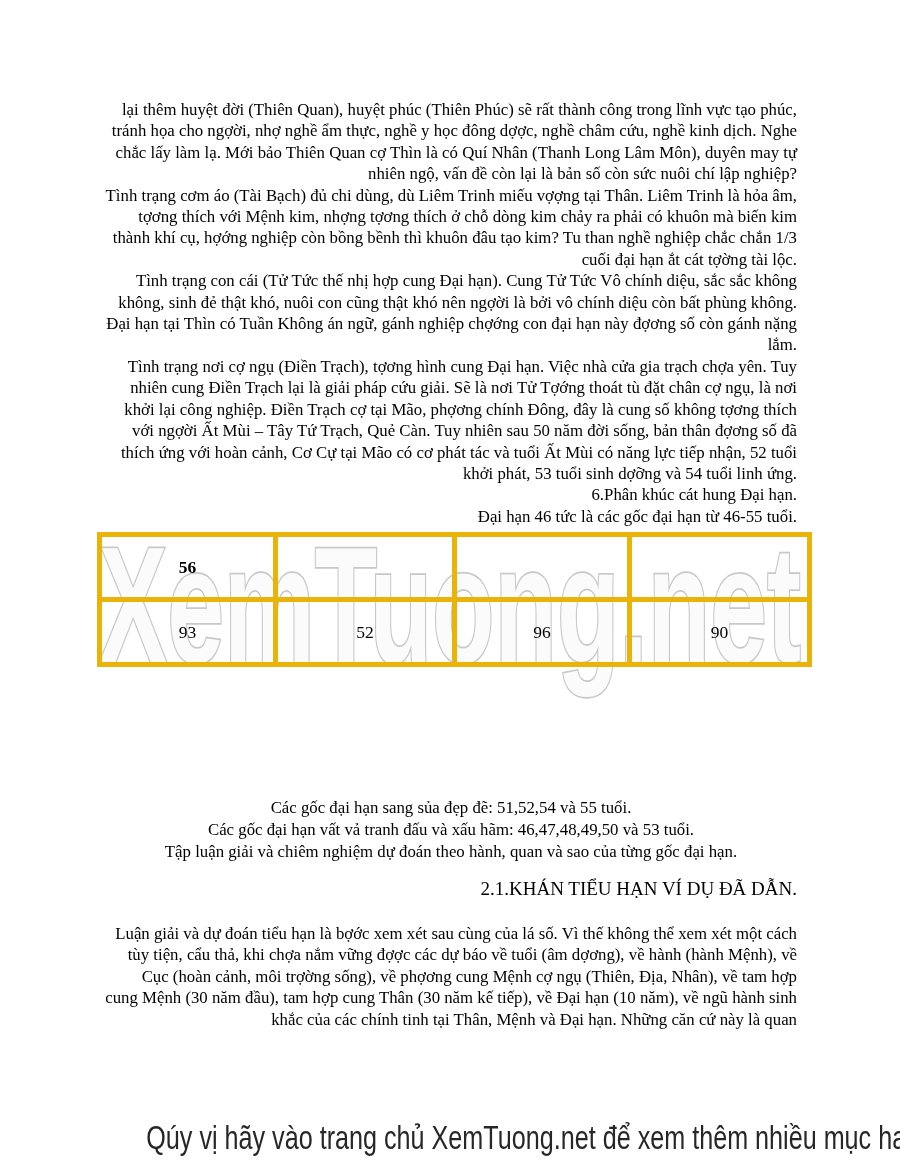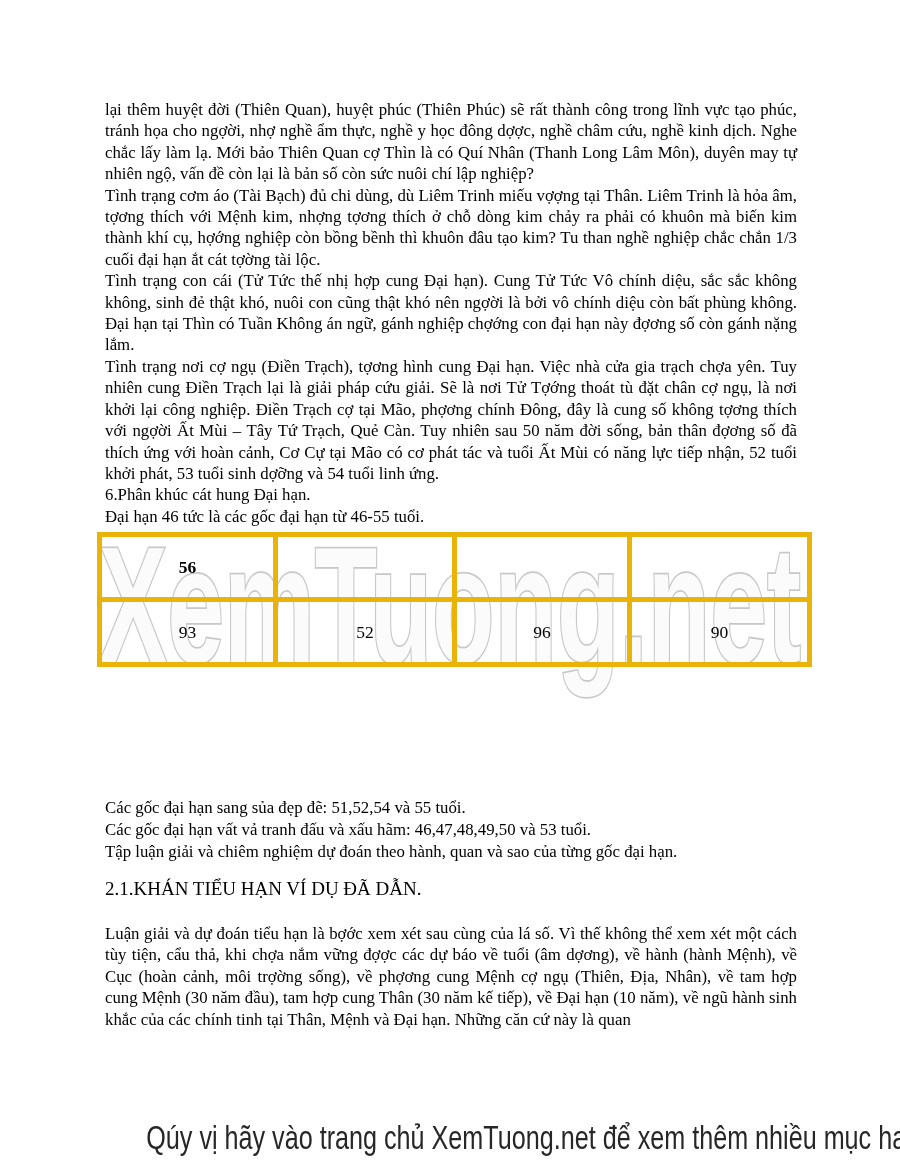--- a/index.html
+++ b/index.html
@@ -4,36 +4,36 @@
 <style>
   html, body { margin:0; padding:0; background:#ffffff; }
   body { width:900px; height:1165px; font-family:"Liberation Serif", serif; color:#000000; }
   .page { position:relative; width:900px; height:1165px; background:#ffffff; overflow:hidden;padding-left:10px; }
 
   .text-block {
     position:absolute; left:105px; width:692px;
     font-size:16.8px; line-height:21.4px; text-align:justify;
   }
   #block-top { top:99px; }
-  .text-block p { margin:0; }
+  .text-block p { margin:0;text-align:right; }
 
   
   .watermark { position:absolute; left:95px; top:526px; width:716px; height:200px; z-index:1; }
 
   .table-wrap { position:absolute; left:97px; top:532px; z-index:2; }
   table.grid { border-collapse:collapse; table-layout:fixed; width:710px; background:transparent; }
   table.grid td {
     border:5px solid #eab308; height:60px; padding:0;
     text-align:center; vertical-align:middle;
     font-size:17.5px; background:transparent;
   }
   td.b { font-weight:bold; }
 
   #block-bottom { top:797px; }
-  #block-bottom .line { line-height:22px; text-align:left; }
+  #block-bottom .line { line-height:22px; text-align:center; }
   .heading { font-size:19px; line-height:24px; margin-top:14px !important; margin-bottom:0; text-align:left; }
   .closing { margin-top:22px !important; }
 
   .footer { position:absolute; left:0; top:1118px; width:900px; text-align:center; }
   .footer span {
     display:inline-block; white-space:nowrap;
     font-family:"Liberation Sans", sans-serif;
     font-size:34px; color:#272727;
     transform:scaleX(0.74); transform-origin:50% 50%;
   }

